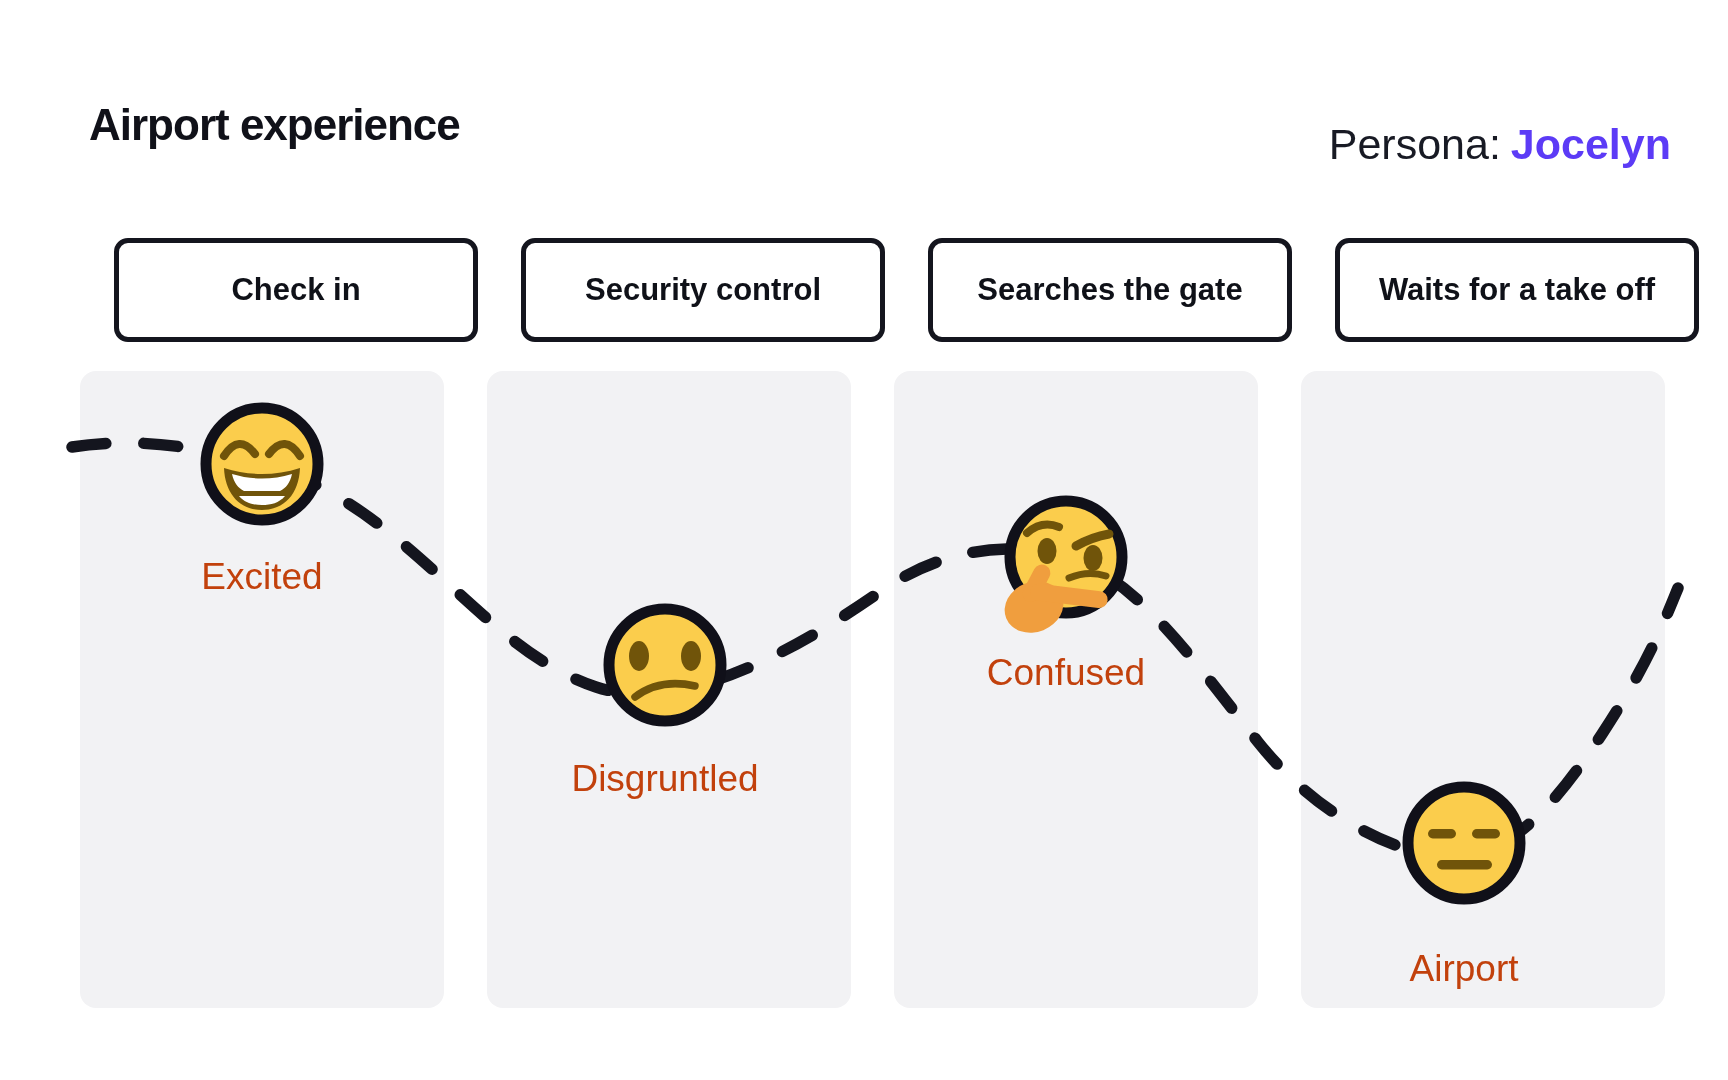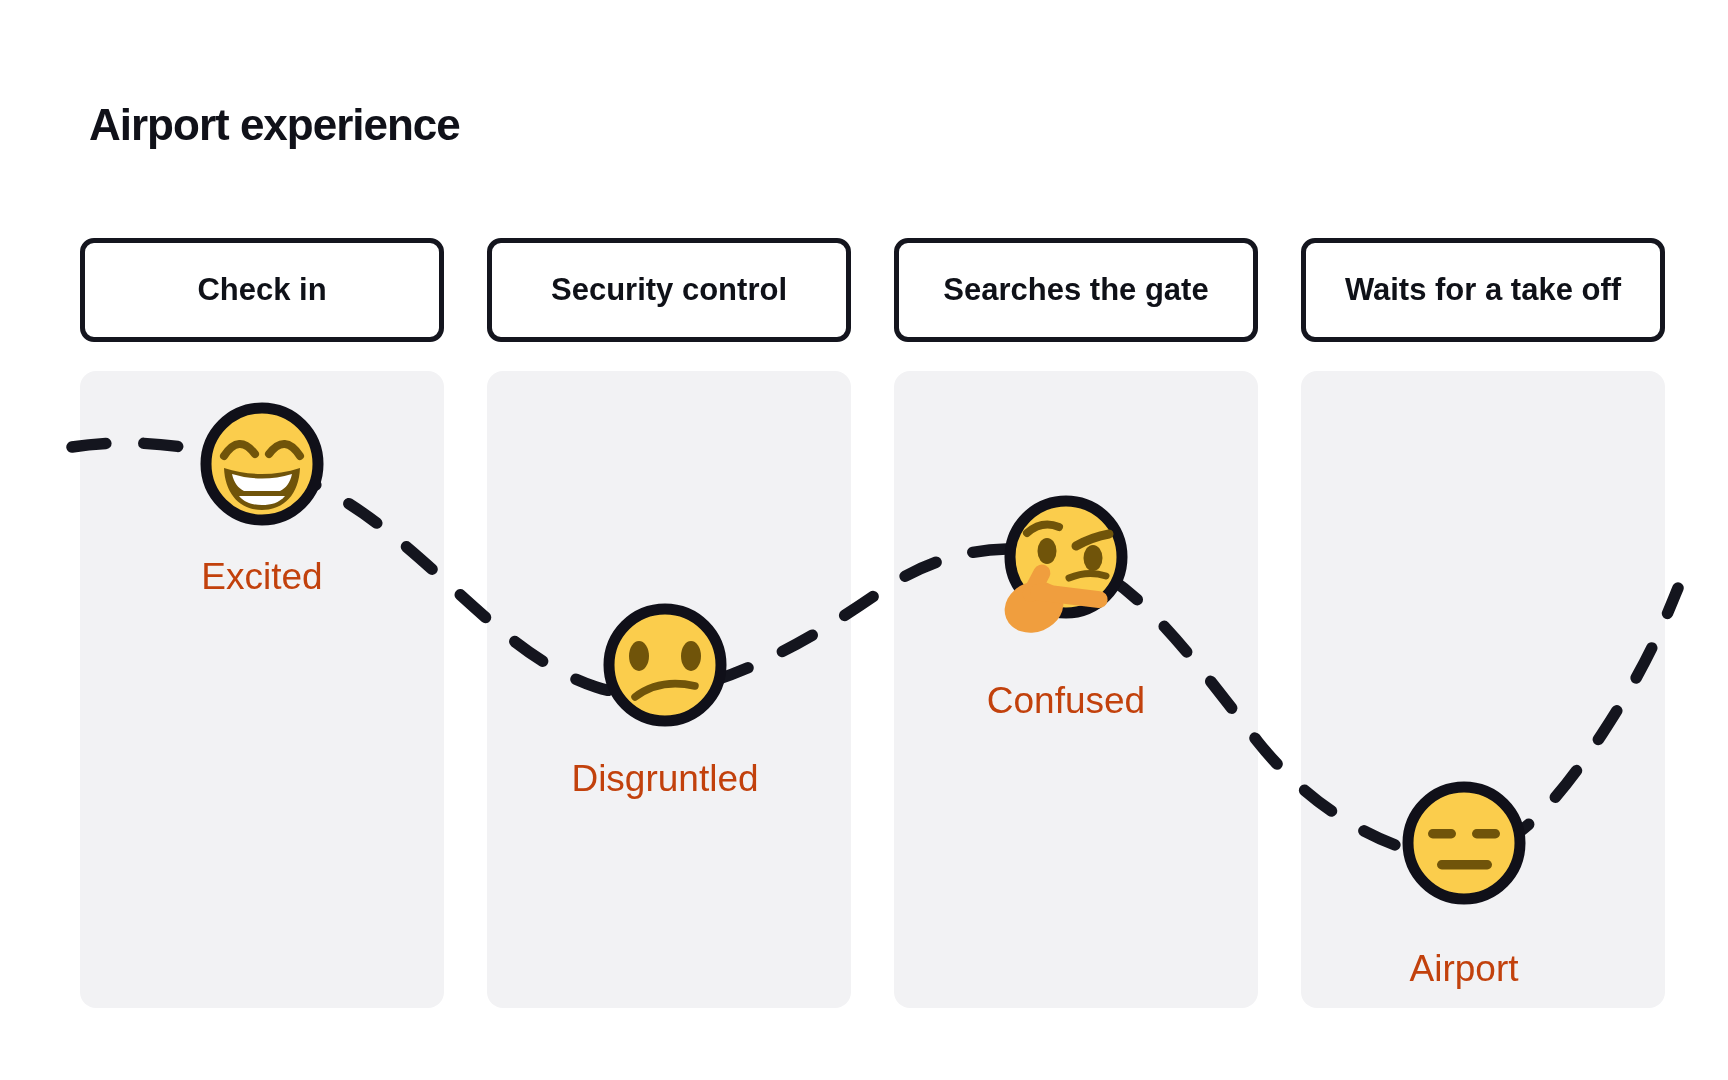--- a/index.html
+++ b/index.html
@@ -14,21 +14,21 @@
     font-size:44px;font-weight:bold;letter-spacing:-1px;color:#101119;
   }
   .persona{
     position:absolute;right:57px;top:120px;font-size:43px;color:#181a24;white-space:nowrap;
   }
   .persona .persona-name{font-weight:bold;color:#5c3bf6;margin-left:10px;}
 
   .stage-box{
     position:absolute;top:238px;height:104px;width:364px;box-sizing:border-box;
     background:#ffffff;border:5px solid #14151e;border-radius:14px;
-    display:flex;align-items:center;justify-content:center;
+    display:flex;align-items:center;justify-content:center;margin-left:34px;
   }
   .stage-box .stage-label{font-size:31px;font-weight:bold;color:#0f1118;white-space:nowrap;}
   .stage-box.s0{left:80px;}
   .stage-box.s1{left:487px;}
   .stage-box.s2{left:894px;}
   .stage-box.s3{left:1301px;text-align:right;}
 
   .stage-col{
     position:absolute;top:371px;height:637px;width:364px;
     background:#f2f2f4;border-radius:16px;
@@ -39,30 +39,33 @@
   .stage-col.c3{left:1301px;}
 
   .overlay{position:absolute;left:0;top:0;width:1728px;height:1080px;pointer-events:none;}
 
   .emotion-label{
     position:absolute;transform:translateX(-50%);
     font-size:37px;color:#c2410c;white-space:nowrap;
   }
   .emotion-label.e0{left:262px;top:556px;}
   .emotion-label.e1{left:665px;top:758px;}
-  .emotion-label.e2{left:1066px;top:680px;}
+  .emotion-label.e2{left:1066px;top:652px;}
   .emotion-label.e3{left:1464px;top:948px;}
 </style>
 </head>
 <body>
 
 <div class="canvas">
 
   <div class="page-title">Airport experience</div>
 
+  <div class="persona">
+    <span>Persona:</span><span class="persona-name">Jocelyn</span>
+  </div>
 
   <div class="stage-box s0">
     <span class="stage-label">Check in</span>
   </div>
   <div class="stage-box s2">
     <span class="stage-label">Searches the gate</span>
   </div>
   <div class="stage-box s1">
     <span class="stage-label">Security control</span>
   </div>

